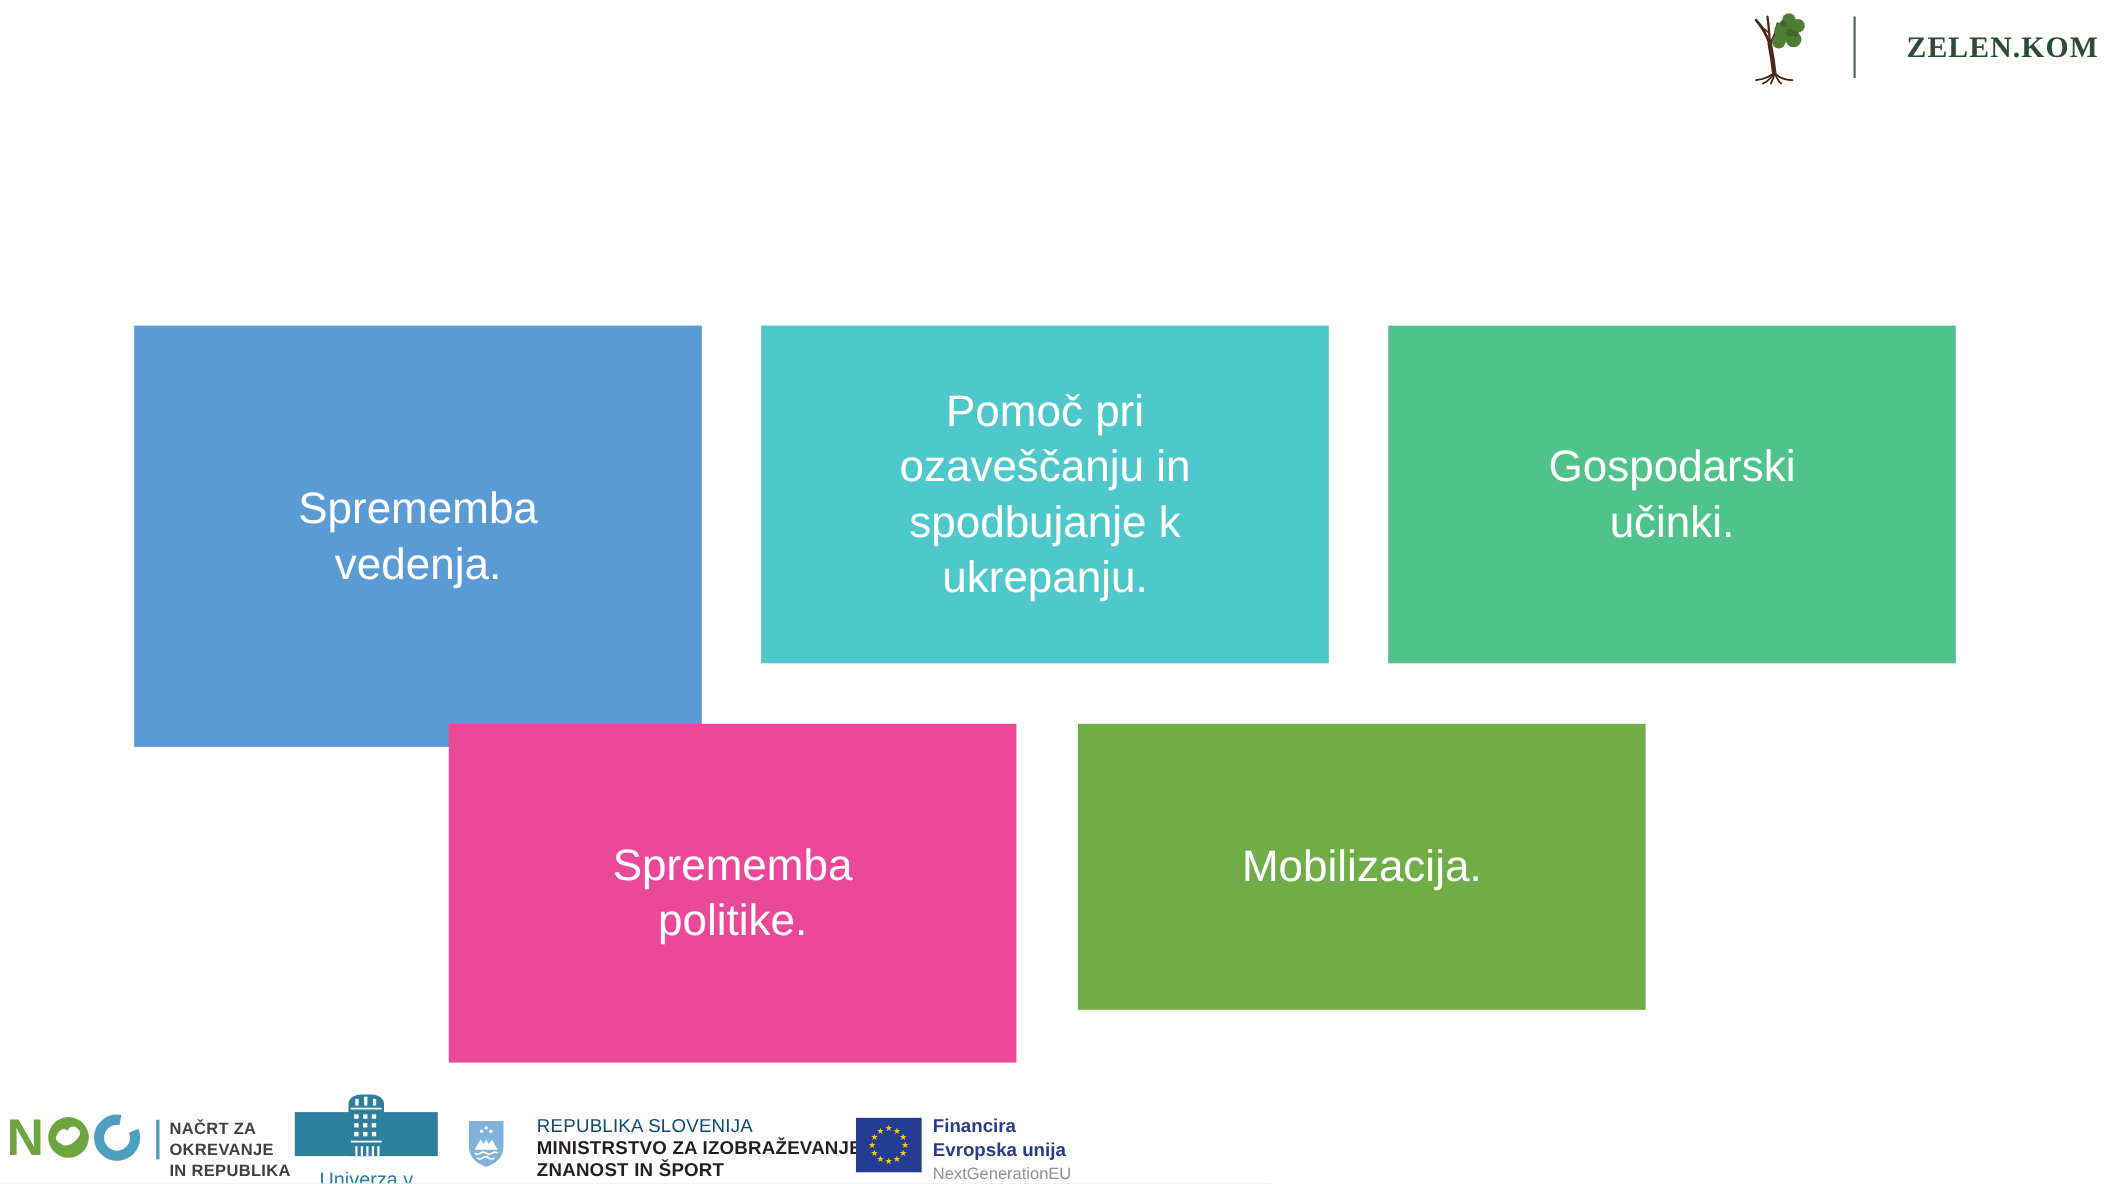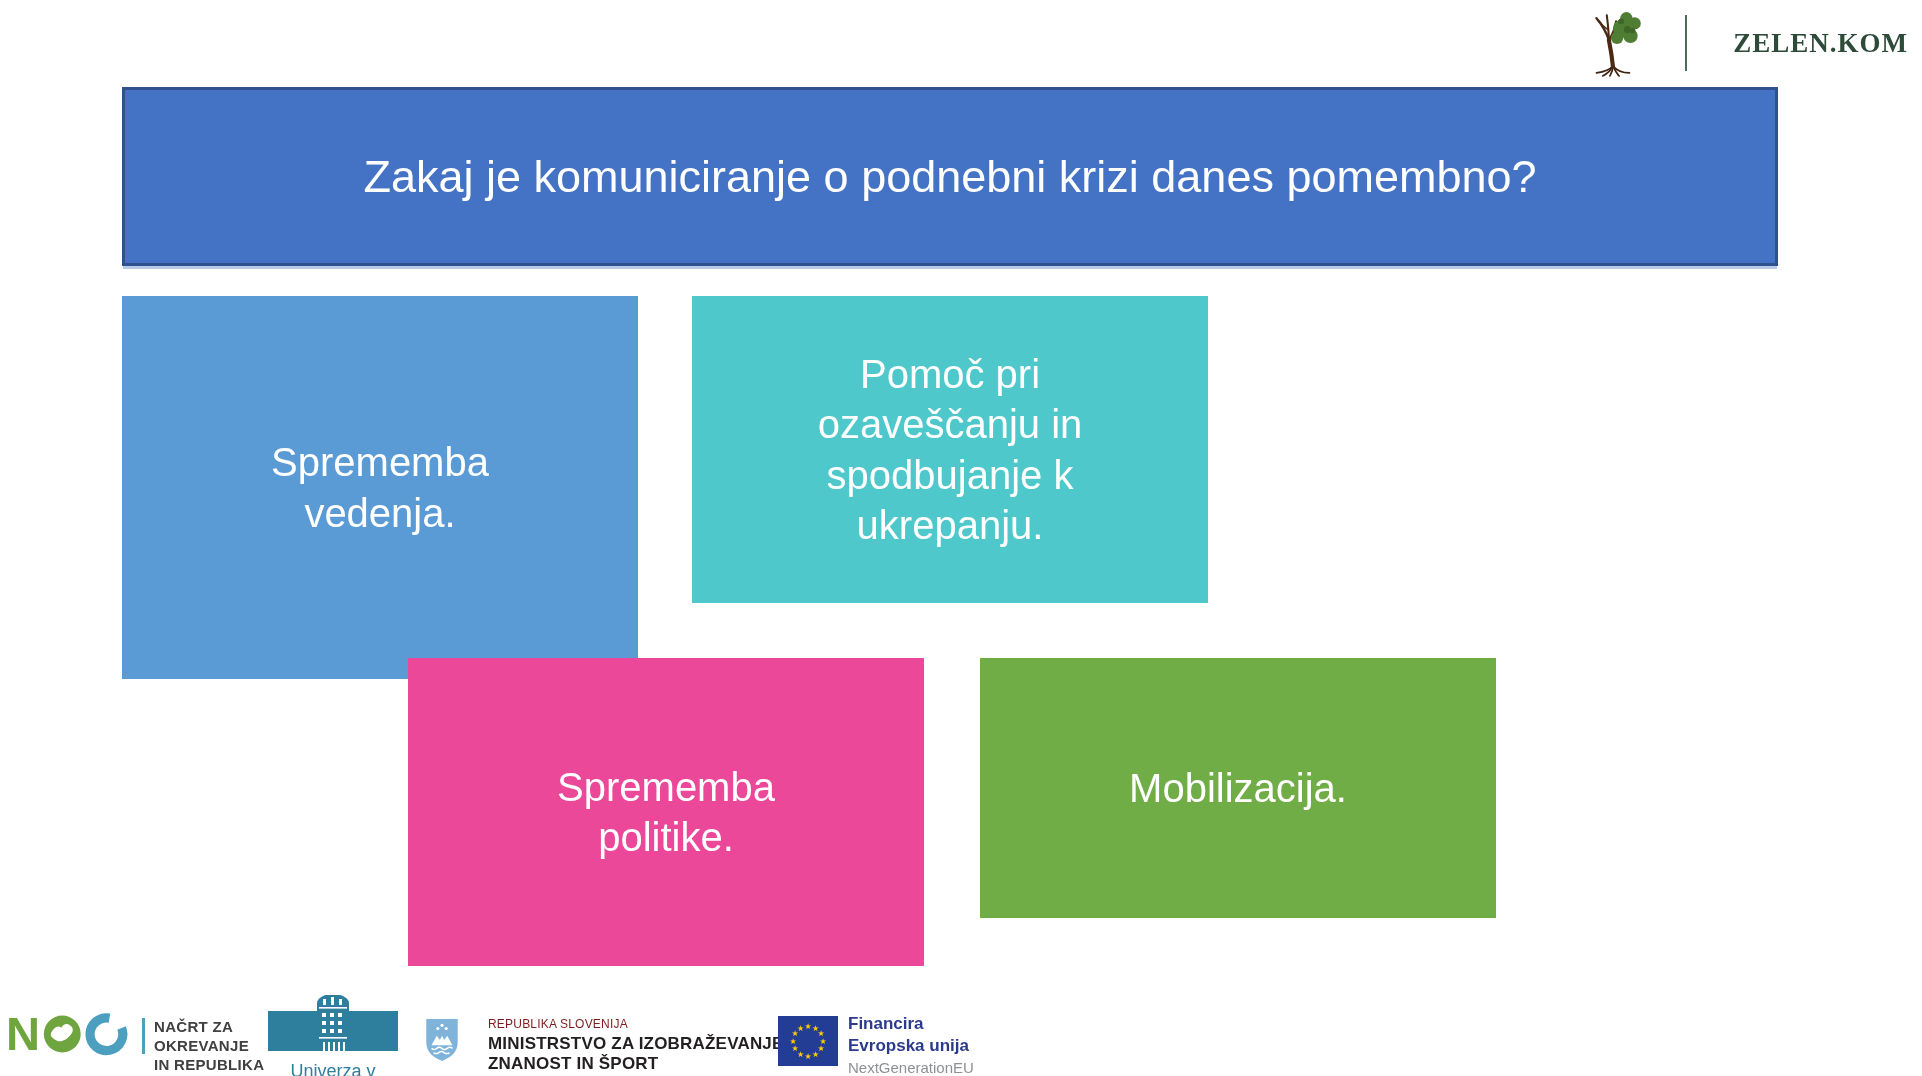--- a/index.html
+++ b/index.html
@@ -47,21 +47,21 @@
   .noo-logo  { position:absolute; left:8px;   top:1012px; }
   .noo-sep   { position:absolute; left:142px; top:1018px; width:3px; height:36px; background:#4c9fbf; }
   .noo-caption {
     position:absolute; left:154px; top:1017px;
     font-size:15px; font-weight:bold; color:#404040; line-height:19px; letter-spacing:0.3px;
   }
   .um-block  { position:absolute; left:258px; top:995px; width:150px; text-align:center; }
   .um-label  { font-size:18px; color:#2e7e9e; margin-top:2px; }
   .shield    { position:absolute; left:424px; top:1018px; }
   .ministry-text { position:absolute; left:488px; top:1014px; line-height:20px; }
-  .ministry-text .l1 { font-size:12px; color:#7f1d1d; letter-spacing:0.2px; }
+  .ministry-text .l1 { font-size:17px; color:#0c4a6e; letter-spacing:0.2px; }
   .ministry-text .l2, .ministry-text .l3 { font-size:17px; font-weight:bold; color:#231f20; letter-spacing:0.2px; }
   .eu-flag   { position:absolute; left:778px; top:1016px; }
   .eu-text   { position:absolute; left:848px; top:1013px; line-height:22px; }
   .eu-text .l1, .eu-text .l2 { font-size:17px; font-weight:bold; color:#2b3a8c; }
   .eu-text .l3 { font-size:15px; color:#8e9093; }
 </style>
 </head>
 <body>
 
 <div class="slide">
@@ -95,29 +95,29 @@
       <g fill="#3e6628">
         <circle cx="41" cy="20" r="3.4"></circle>
         <circle cx="35" cy="12" r="2.8"></circle>
         <circle cx="46" cy="21" r="2.6"></circle>
       </g>
     </svg>
     <div class="brand-sep"></div>
     <div class="brand-text">ZELEN.KOM</div>
   </div>
 
-  <div class="banner" style="background-color: rgb(68, 114, 196);">
-    <div class="banner-title">Zakaj je komuniciranje o podnebni krizi danes pomembno?</div>
-  </div>
 
   <div class="box b1" style="background-color: rgb(91, 155, 213);">
     <span>Sprememba vedenja.</span>
   </div>
   <div class="box b2" style="background-color: rgb(79, 200, 203);">
     <span>Pomoč pri ozaveščanju in spodbujanje k ukrepanju.</span>
+  </div>
+  <div class="box b3" style="background-color: rgb(79, 195, 138);">
+    <span>Gospodarski učinki.</span>
   </div>
 
   <div class="box b4" style="background-color: #ec4899;">
     <span>Sprememba politike.</span>
   </div>
   <div class="box b5" style="background-color: rgb(112, 173, 71);">
     <span>Mobilizacija.</span>
   </div>
 
   <svg class="noo-logo" width="128" height="44" viewBox="0 0 125 42">

